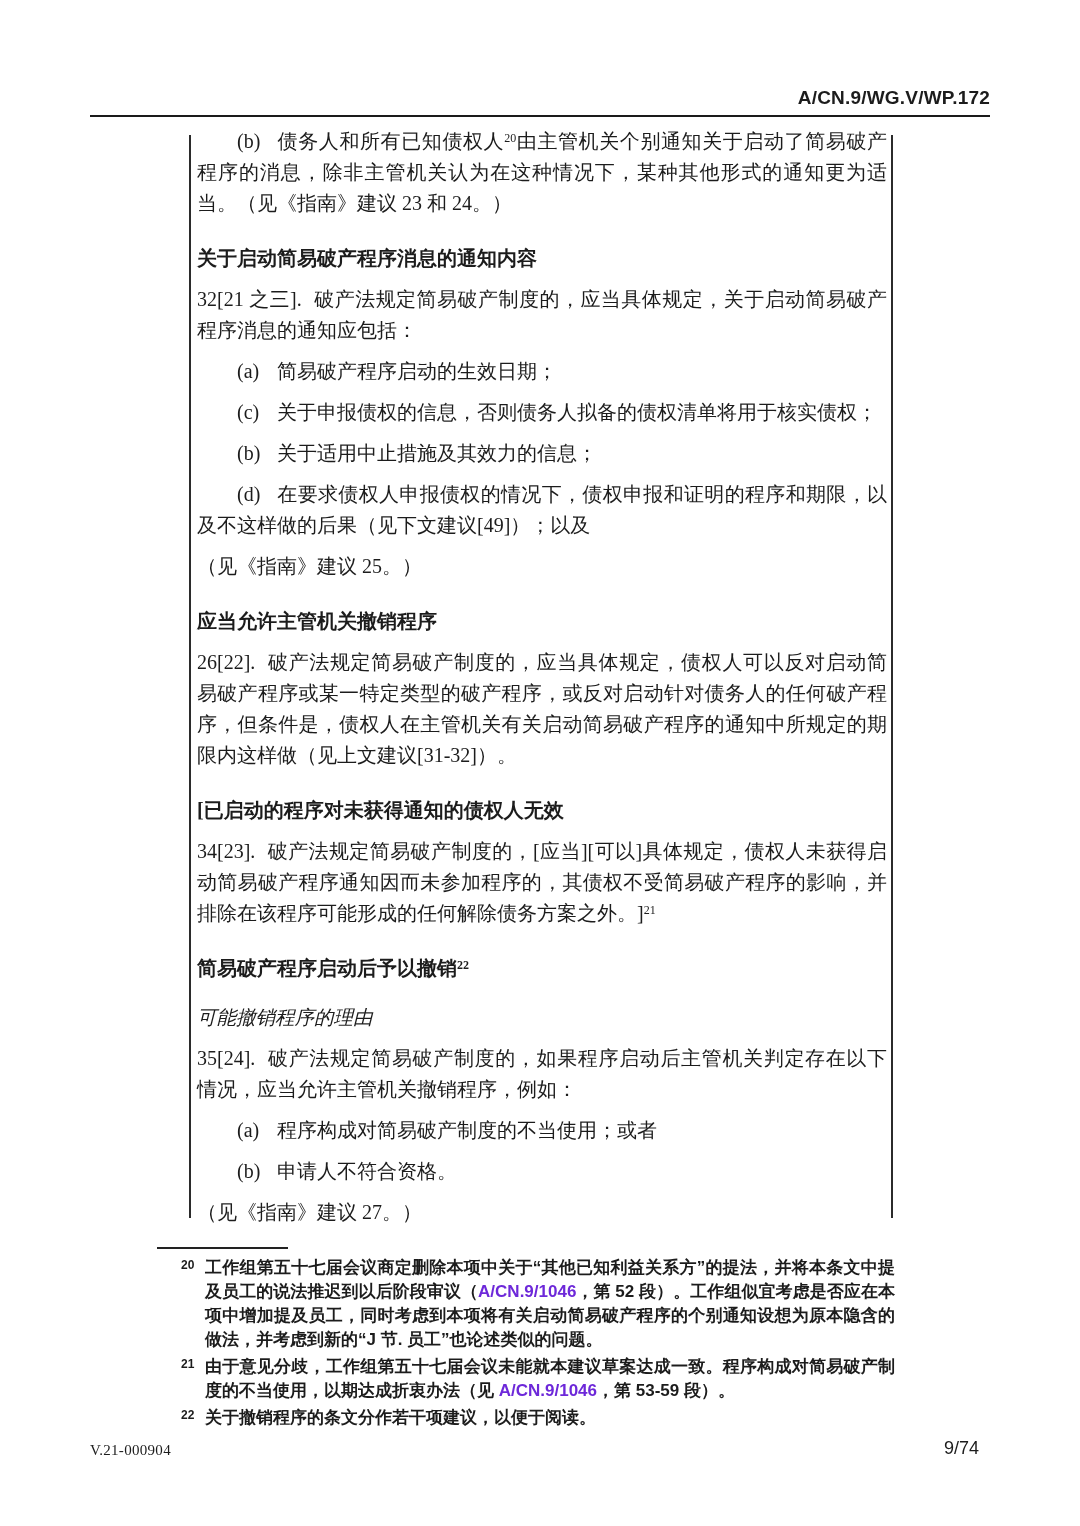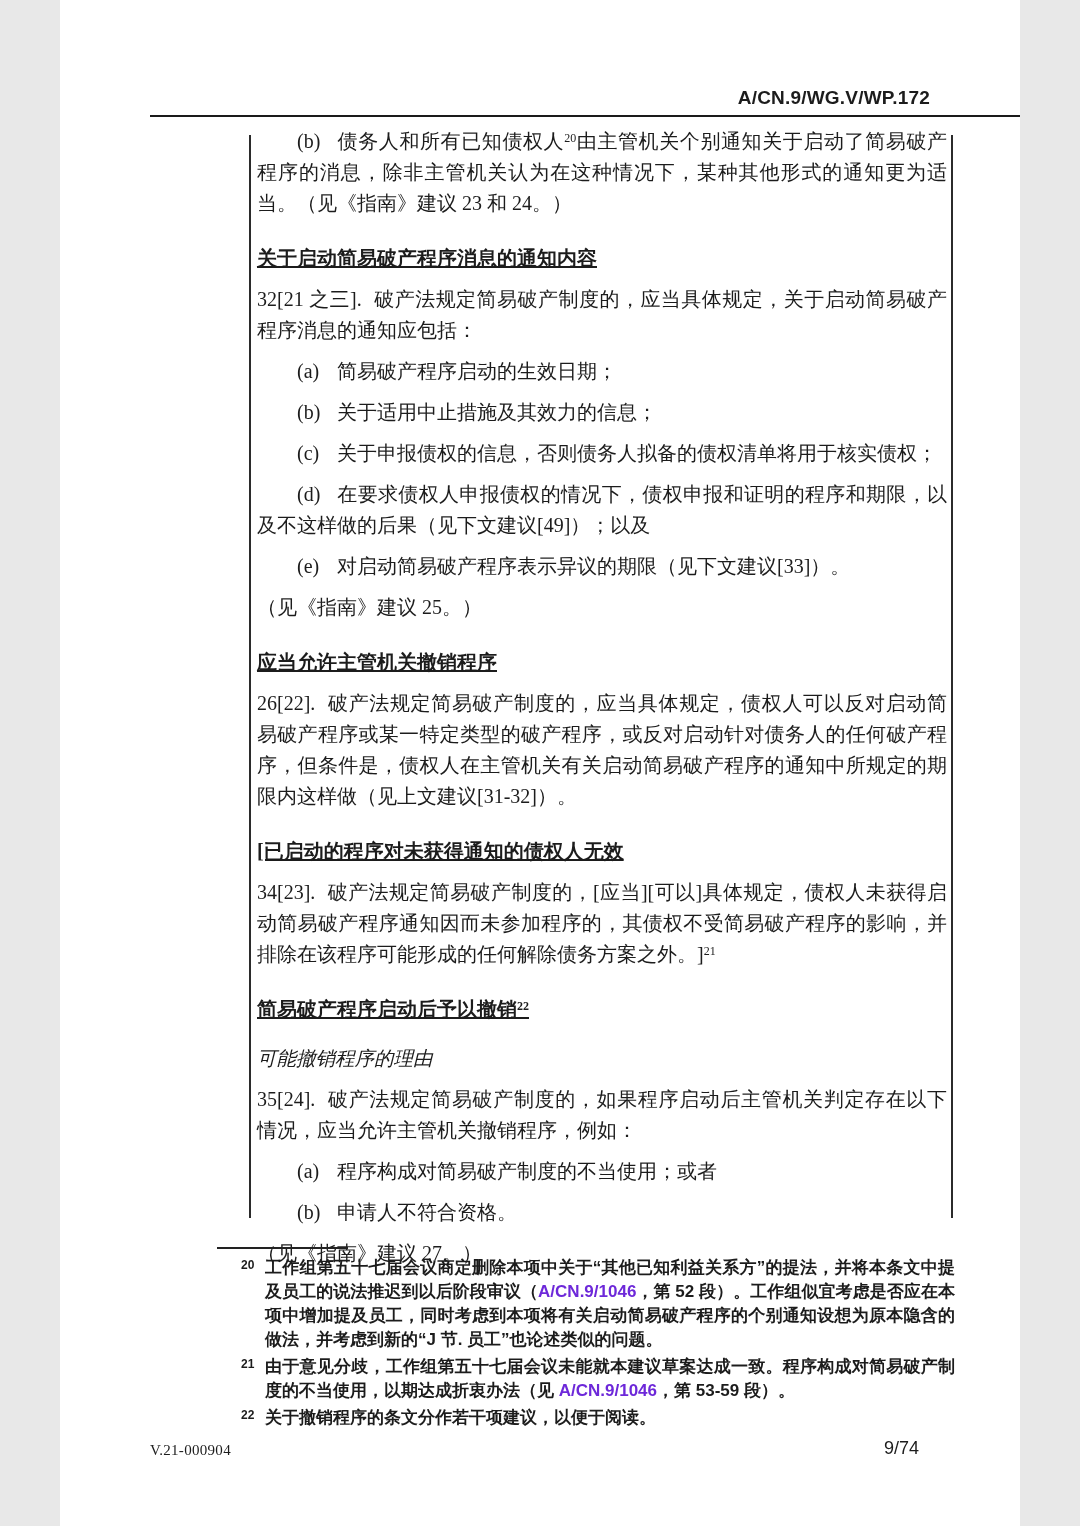--- a/index.html
+++ b/index.html
@@ -1,18 +1,18 @@
 <!DOCTYPE html>
 <html><head>
 <meta charset="utf-8">
 <style>
   html,body{margin:0;padding:0;background:#e8e8e8;}
   .page{
     position:relative;
-    width:960px;height:1526px;
+    width:1080px;height:1526px;
     background:#ffffff;
     color:#1c1c1c;
     font-family:"Liberation Serif","DejaVu Serif",serif;
     overflow:hidden;
     margin:0 auto;
   }
   
   .doc-symbol{
     position:absolute;top:87px;right:90px;
     font-family:"Liberation Sans","DejaVu Sans",sans-serif;
@@ -29,21 +29,21 @@
   .content{
     position:absolute;left:197px;top:126px;width:690px;
     font-size:20px;line-height:31px;
     text-align:justify;
   }
   .content p{margin:0 0 10px 0;}
   .content .item{margin-bottom:10px;}
   .ind{text-indent:40px;}
   .label{display:inline-block;min-width:40px;text-indent:0;}
   .pnum{margin-right:12px;}
-  .h-bold{font-weight:bold;margin-top:24px !important;text-decoration:underline;}
+  .h-bold{font-weight:bold;margin-top:24px !important;}
   .h-italic{font-style:italic;font-size:19.5px;margin-top:18px !important;}
   sup.fnref{font-size:12px;line-height:0;vertical-align:6px;}
   
   .fn-sep{position:absolute;left:157px;top:1247px;width:131px;height:2px;background:#222;}
   .footnotes{
     position:absolute;left:181px;top:1256px;width:714px;
     font-family:"Liberation Sans","DejaVu Sans",sans-serif;
     font-weight:bold;
     font-size:17px;line-height:24px;
     text-align:justify;
@@ -76,24 +76,23 @@
 
   <div class="content">
 
     <p class="ind"><span class="label">(b)</span><span>债务人和所有已知债权人</span><sup class="fnref">20</sup><span>由主管机关个别通知关于启动了简易破产程序的消息，除非主管机关认为在这种情况下，某种其他形式的通知更为适当。（见《指南》建议 23 和 24。）</span></p>
 
     <p class="h-bold">关于启动简易破产程序消息的通知内容</p>
 
     <p><span class="pnum">32[21 之三].</span><span>破产法规定简易破产制度的，应当具体规定，关于启动简易破产程序消息的通知应包括：</span></p>
 
     <p class="ind item"><span class="label">(a)</span><span>简易破产程序启动的生效日期；</span></p>
+    <p class="ind item"><span class="label">(c)</span><span>关于申报债权的信息，否则债务人拟备的债权清单将用于核实债权；</span></p>
     <p class="ind item"><span class="label">(b)</span><span>关于适用中止措施及其效力的信息；</span></p>
-    <p class="ind item"><span class="label">(c)</span><span>关于申报债权的信息，否则债务人拟备的债权清单将用于核实债权；</span></p>
     <p class="ind item"><span class="label">(d)</span><span>在要求债权人申报债权的情况下，债权申报和证明的程序和期限，以及不这样做的后果（见下文建议[49]）；以及</span></p>
-    <p class="ind item"><span class="label">(e)</span><span>对启动简易破产程序表示异议的期限（见下文建议[33]）。</span></p>
 
     <p>（见《指南》建议 25。）</p>
 
     <p class="h-bold">应当允许主管机关撤销程序</p>
 
     <p><span class="pnum">26[22].</span><span>破产法规定简易破产制度的，应当具体规定，债权人可以反对启动简易破产程序或某一特定类型的破产程序，或反对启动针对债务人的任何破产程序，但条件是，债权人在主管机关有关启动简易破产程序的通知中所规定的期限内这样做（见上文建议[31-32]）。</span></p>
 
     <p class="h-bold">[已启动的程序对未获得通知的债权人无效</p>
 
     <p><span class="pnum">34[23].</span><span>破产法规定简易破产制度的，[应当][可以]具体规定，债权人未获得启动简易破产程序通知因而未参加程序的，其债权不受简易破产程序的影响，并排除在该程序可能形成的任何解除债务方案之外。]</span><sup class="fnref">21</sup></p>

